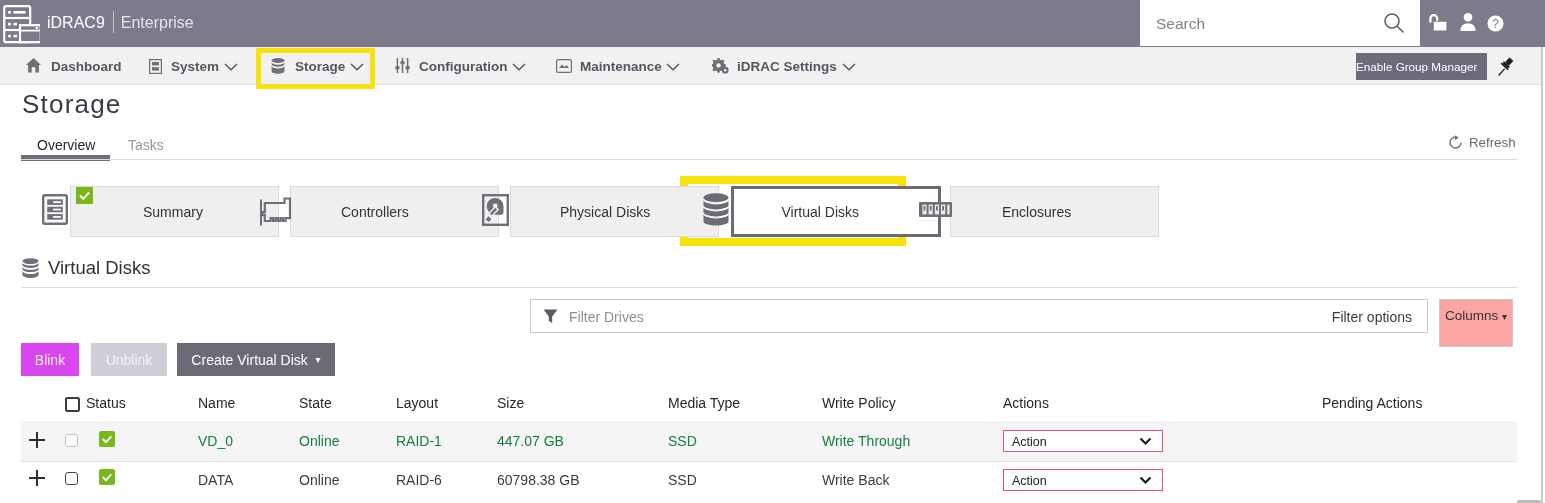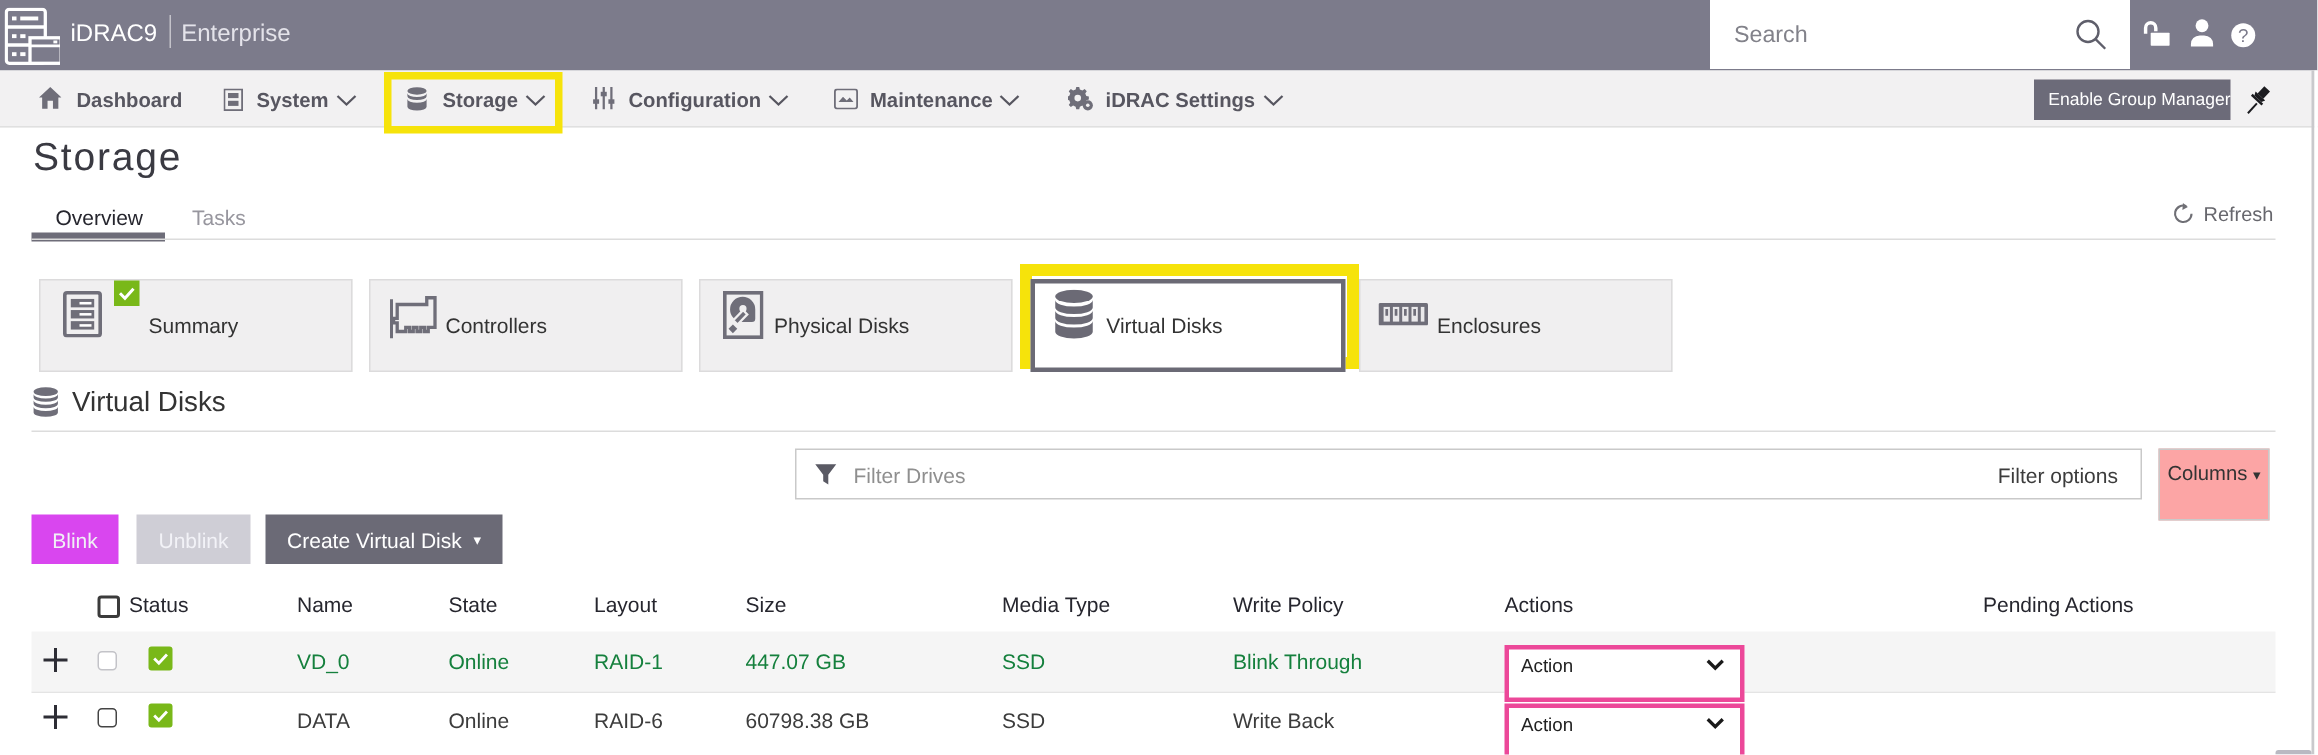--- a/index.html
+++ b/index.html
@@ -17,36 +17,36 @@
 #searchbox { left:1140px; top:0; width:280px; height:46px; background:#fff; }
 #searchbox span { position:absolute; left:16px; top:15px; font-size:15.5px; color:#82828a; }
 
 
 #nav { left:0; top:47px; width:1545px; height:38px; background:#f2f1f2; border-bottom:1px solid #e0e0e0; }
 .navtx { top:59px; color:#575660; font-size:13.5px; font-weight:700; }
 .chevd { top:63px; width:14px; height:8px; }
 .chevd svg { display:block; }
 #yellownav { left:256px; top:48px; width:119px; height:41px; border:5px solid #f6e30b; }
 #egm { left:1356px; top:53px; width:131px; height:27px; background:#6c6b79; color:#fff;
-  font-size:11.7px; text-align:right; line-height:27px; white-space:nowrap; }
+  font-size:11.7px; text-align:left; line-height:27px; white-space:nowrap; }
 
 
 #h1 { left:22px; top:89px; font-size:26px; color:#3a3a42; letter-spacing:1.2px; }
 .tab { position:absolute; top:137px; font-size:14px; }
 #tab1 { left:37px; color:#26262e; }
 #tab2 { left:128px; color:#97969e; }
 #tabbar { left:21px; top:155px; width:89px; height:5.5px; background:#6e6d79; }
 #tabline { left:21px; top:158.5px; width:1496px; height:1px; background:#dcdcdc; }
 #refresh { left:1448px; top:134px; height:16px; display:flex; align-items:center;
   color:#67676d; font-size:13.3px; }
 #refresh svg { margin-right:6px; }
 
 
-.card { position:absolute; top:186px; width:209px; height:62px; background:#f0eff0;
-  border:1px solid #dcdbdc; display:flex; align-items:center; font-size:14px; color:#333; }
+.card { position:absolute; top:186px; width:209px; height:51px; background:#f0eff0;
+  border:1px solid #dcdbdc; display:flex; align-items:center; font-size:14px; color:#333;margin-left:44px; }
 #card4 { background:#fff; border:3.5px solid #6b6a75; }
 #yellowcard { left:680px; top:176px; width:226px; height:70px; border:8px solid #f6e30b; }
 
 
 #sectitle { left:48px; top:257px; font-size:18.5px; color:#333; }
 #sechr { left:21px; top:287px; width:1496px; height:1px; background:#dcdcdc; }
 
 
 #filterbox { left:530px; top:299px; width:898px; height:34px; border:1px solid #c9c9c9; background:#fff; }
 #filterbox .ph { position:absolute; left:38px; top:9px; font-size:14px; color:#8f8f8f; }
@@ -67,21 +67,21 @@
 .td2 { position:absolute; top:472px; font-size:14px; color:#3c3c3c; }
 #row1 { left:21px; top:421px; width:1496px; height:39.5px; background:#f5f5f5; }
 #row2 { left:21px; top:460.5px; width:1496px; height:42.5px; background:#fff; border-top:1px solid #e4e4e4; }
 .cb { position:absolute; width:15px; height:15px; border:2px solid #3b3b3b; border-radius:2.5px; background:#fff; }
 .cbr { width:13px; height:13px; border-width:1.7px; border-radius:3px; }
 .gchk { position:absolute; width:16px; height:16px; background:#79b819; border-radius:2px;
   display:flex; align-items:center; justify-content:center; }
 .plus { position:absolute; width:16px; height:16px; }
 .plus:before { content:""; position:absolute; left:6.9px; top:0; width:2.2px; height:16px; background:#2d2d35; }
 .plus:after { content:""; position:absolute; left:0; top:6.9px; width:16px; height:2.2px; background:#2d2d35; }
-.sel { position:absolute; left:1003px; width:160px; height:38px; border:3px solid #ec4899;
+.sel { position:absolute; left:1003px; width:160px; height:22px; border:1px solid #ec4899;
   background:#fff; font-size:12.5px; color:#222; }
 .sel span { position:absolute; left:8px; top:3.5px; }
 
 
 #vline { left:1541px; top:47px; width:1.5px; height:456px; background:#c9c9cc; }
 #hthumb { left:1517px; top:500px; width:24px; height:3px; background:#b9b9c2; border-radius:2px 2px 0 0; }
 </style>
 </head>
 <body>
 <div id="page">
@@ -366,21 +366,21 @@
   <div class="gchk" style="left:99px; top:431px;">
       <svg width="16" height="16" viewBox="0 0 16 16">
         <path d="M 3.8 8 L 6.9 11.1 L 12.3 5.3" fill="none" stroke="#fff" stroke-width="1.9"></path>
       </svg>
     </div>
   <div class="td1" style="left:198px;">VD_0</div>
   <div class="td1" style="left:299px;">Online</div>
   <div class="td1" style="left:396px;">RAID-1</div>
   <div class="td1" style="left:497px;">447.07 GB</div>
   <div class="td1" style="left:668px;">SSD</div>
-  <div class="td1" style="left:822px;">Blink Through</div>
+  <div class="td1" style="left:822px;">Write Through</div>
   <div class="sel" style="top:430px;">
       <span>Action</span>
       <svg style="position:absolute;right:10px;top:6px;" width="13" height="9" viewBox="0 0 13 9">
         <path d="M 1.5 1.5 L 6.5 6.5 L 11.5 1.5" fill="none" stroke="#1a1a1a" stroke-width="2.2"></path>
       </svg>
     </div>
 
   <div class="plus" style="left:29px; top:470px;"></div>
   <div class="cb cbr" style="left:65px; top:472px; border-color:#444;"></div>
   <div class="gchk" style="left:99px; top:469px;">

